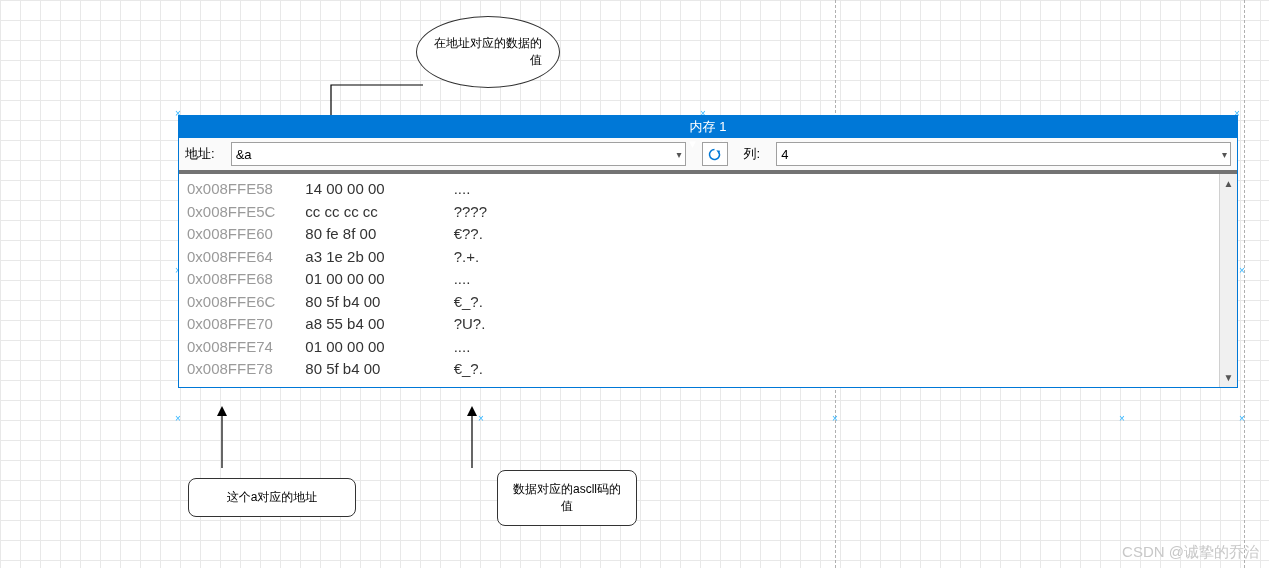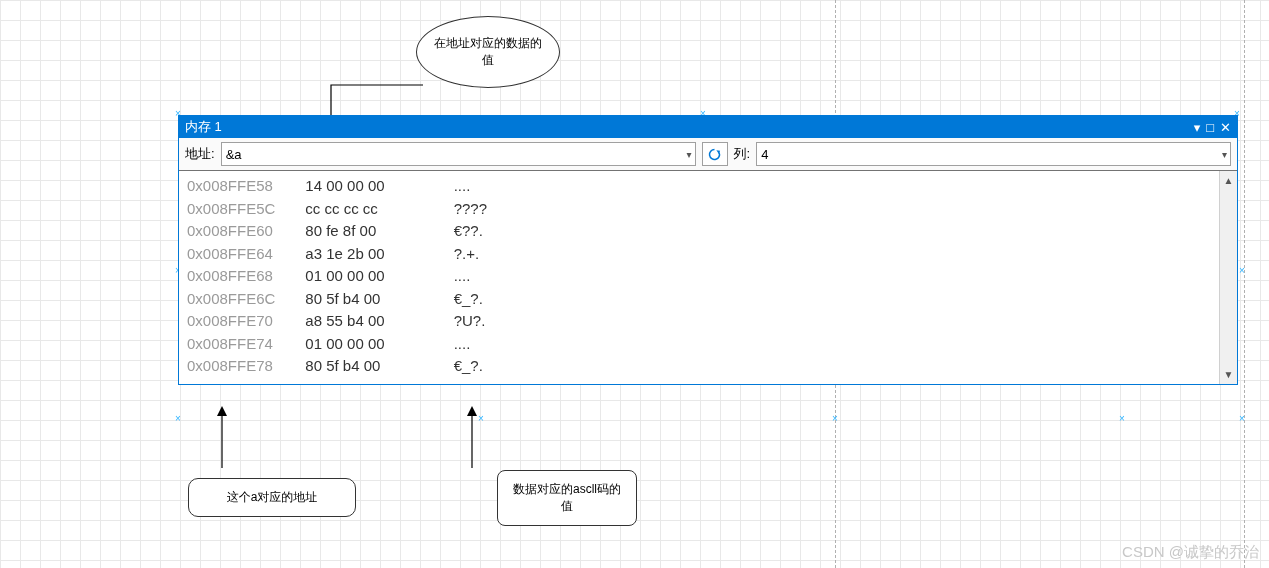--- a/index.html
+++ b/index.html
@@ -39,29 +39,30 @@
   }
   .titlebar {
     background: #0078d7;
     color: #fff;
     display: flex;
     align-items: center;
     justify-content: space-between;
     padding: 2px 6px;
     font-size: 13px;
     height: 22px;
+    flex-direction: column;
   }
   .tb-right { display: flex; gap: 6px; }
   .tb-right span { cursor: pointer; font-family: Arial; }
   .toolbar {
     display: flex;
     align-items: center;
     padding: 4px 6px;
-    gap: 6px;
-    border-bottom: 1px solid #737373;
+    gap: 16px;
+    border-bottom: 4px solid #737373;
     font-size: 13px;
     background:#fafafa;
   }
   .toolbar .label { color: #000; }
   .combo {
     flex: 1;
     position: relative;
   }
   .combo input {
     width: 100%;
@@ -142,21 +143,21 @@
 <div class="handle" style="left:1234px; top:108px;">×</div>
 <div class="handle" style="left:175px; top:265px;">×</div>
 <div class="handle" style="left:1239px; top:265px;">×</div>
 <div class="handle" style="left:175px; top:413px;">×</div>
 <div class="handle" style="left:478px; top:413px;">×</div>
 <div class="handle" style="left:832px; top:413px;">×</div>
 <div class="handle" style="left:1119px; top:413px;">×</div>
 <div class="handle" style="left:1239px; top:413px;">×</div>
 
 <div class="ellipse-box">
-  <span style="white-space:pre-line;">在地址对应的数据的
+  <span style="white-space:pre-line;text-align:right;">在地址对应的数据的
 值</span>
 </div>
 
 <svg class="arrow" style="left:293px; top:75px;" width="150" height="75">
   <path d="M130 10 L38 10 L38 65" fill="none" stroke="#000" stroke-width="1.2"></path>
   <polygon points="38,70 33,60 43,60" fill="#000"></polygon>
 </svg>
 
 <div class="window">
   <div class="titlebar">
@@ -200,21 +201,21 @@
 <svg class="arrow" style="left:200px; top:398px;" width="60" height="80">
   <path d="M22 70 L22 14" fill="none" stroke="#000" stroke-width="1.2"></path>
   <polygon points="22,8 17,18 27,18" fill="#000"></polygon>
 </svg>
 
 <svg class="arrow" style="left:450px; top:398px;" width="60" height="80">
   <path d="M22 70 L22 14" fill="none" stroke="#000" stroke-width="1.2"></path>
   <polygon points="22,8 17,18 27,18" fill="#000"></polygon>
 </svg>
 
-<div class="callout" style="left:188px; top:478px; width:168px;border-radius:10px;">
+<div class="callout" style="left:188px; top:478px; width:168px;">
   <span style="white-space:pre-line;">这个a对应的地址</span>
 </div>
 <div class="callout" style="left:497px; top:470px; width:140px;">
   <span style="white-space:pre-line;">数据对应的ascll码的
 值</span>
 </div>
 
 <div class="watermark">CSDN @诚挚的乔治</div>
 
 </body></html>

